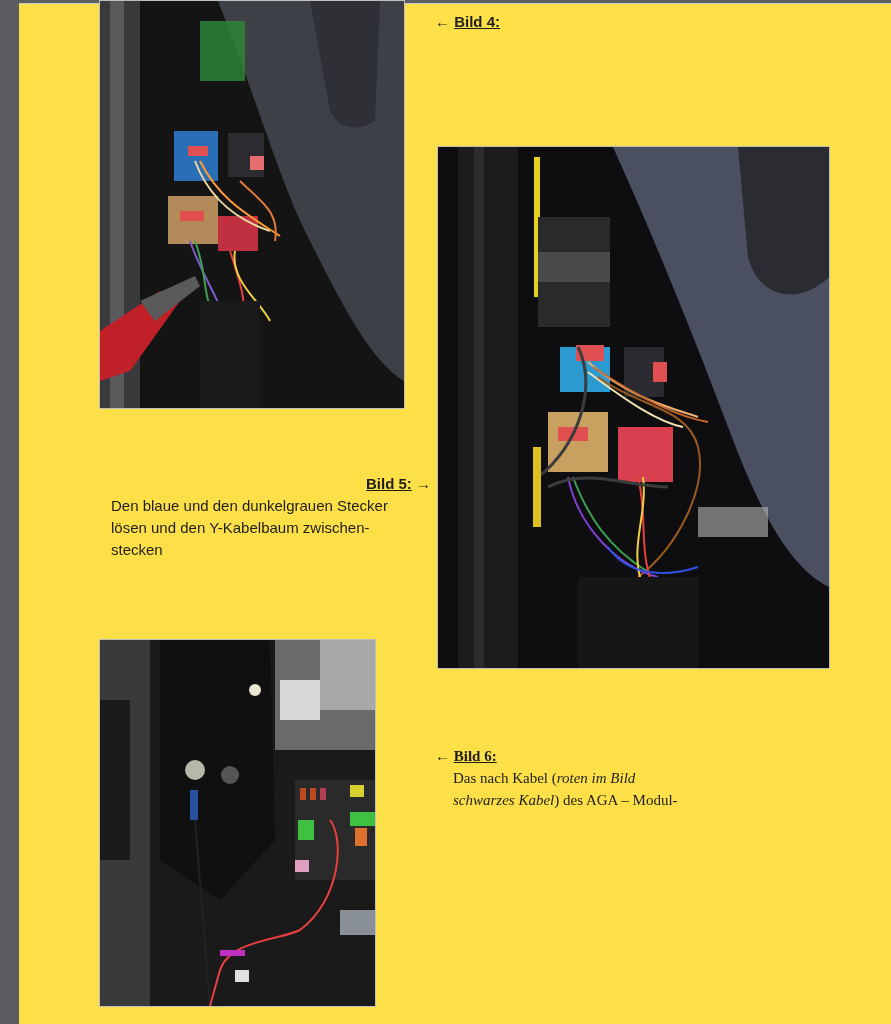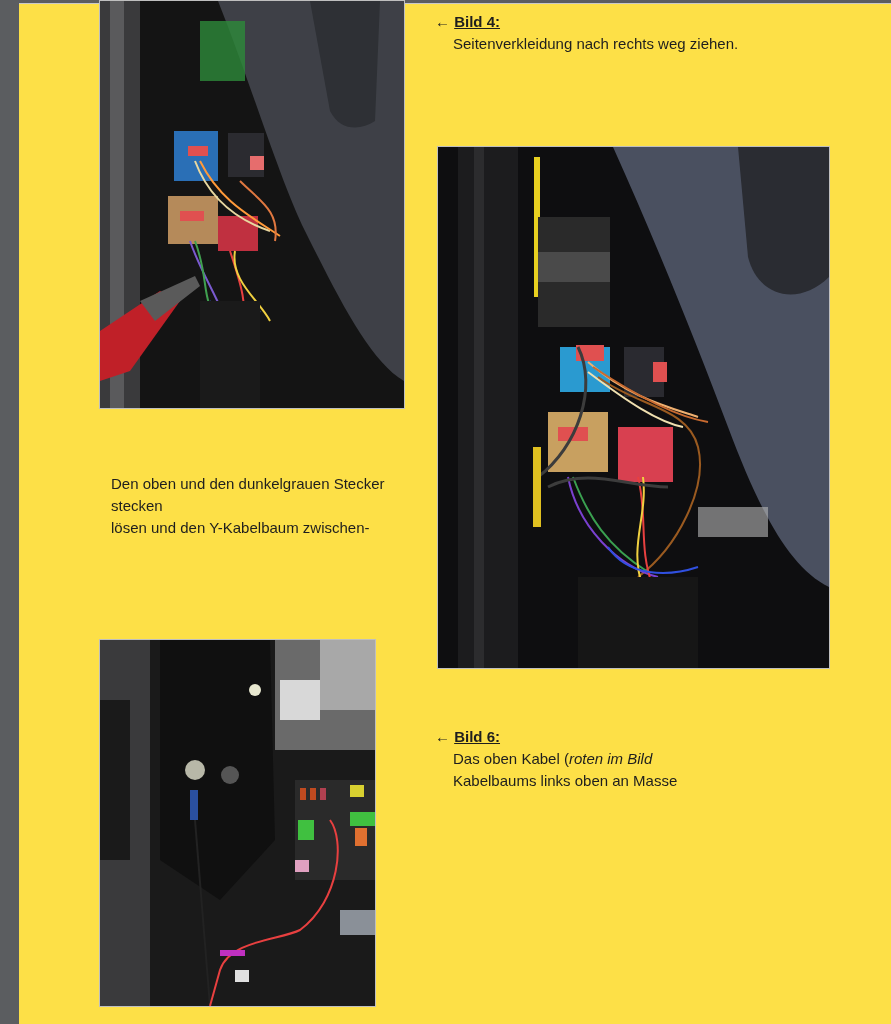--- a/index.html
+++ b/index.html
@@ -63,21 +63,20 @@
       <path d="M0 330 L60 290 L80 300 L30 370 L0 380 Z" fill="#c02028"></path>
       <path d="M40 300 L95 275 L100 285 L55 320 Z" fill="#5a5a5a"></path>
     </svg>
   </div>
 
   <div class="caption" style="left:416px; top:7px;">
     <span class="line">
       <span class="arrow">←</span>
       <span class="cap-title">Bild 4:</span>
     </span>
-    <span class="line" style="padding-left:18px;">Seitenverkleidung nach rechts weg ziehen.</span>
   </div>
 
   <div class="photo" style="left:419px; top:143px; width:391px; height:521px;">
     <svg viewBox="0 0 391 521" preserveAspectRatio="none">
       <rect width="391" height="521" fill="#0e0e10"></rect>
       <rect x="20" y="0" width="60" height="521" fill="#1c1c1e"></rect>
       <rect x="36" y="0" width="10" height="521" fill="#2c2c2e"></rect>
       <path d="M175 0 L391 0 L391 440 C350 420 320 360 290 280 C260 200 220 100 175 0 Z" fill="#4a5060"></path>
       <path d="M300 0 L391 0 L391 130 C360 160 320 150 310 110 Z" fill="#2a2c32"></path>
       <rect x="96" y="10" width="6" height="140" fill="#e8d020"></rect>
@@ -103,23 +102,27 @@
         <path d="M140 200 C160 240 140 300 100 330" stroke="#3c3c3c" stroke-width="3"></path>
         <path d="M170 400 C190 430 230 430 260 420" stroke="#3050e0"></path>
       </g>
       <rect x="95" y="300" width="8" height="80" fill="#e0c020"></rect>
       <rect x="260" y="360" width="70" height="30" fill="#b8b8b8" opacity="0.6"></rect>
       <rect x="140" y="430" width="120" height="91" fill="#161616"></rect>
     </svg>
   </div>
 
   <div class="caption" style="left:92px; top:469px; width:320px;">
-    <span class="line">Den oben und den dunkelgrauen Stecker</span>
+    <span class="line" style="text-align:right; padding-right:0;">
+      <span class="cap-title">Bild 5:</span>
+      <span class="arrow">→</span>
+    </span>
+    <span class="line">Den blaue und den dunkelgrauen Stecker</span>
+    <span class="line">lösen und den Y-Kabelbaum zwischen-</span>
     <span class="line">stecken</span>
-    <span class="line">lösen und den Y-Kabelbaum zwischen-</span>
   </div>
 
   <div class="photo" style="left:81px; top:636px; width:275px; height:366px;">
     <svg viewBox="0 0 275 366" preserveAspectRatio="none">
       <rect width="275" height="366" fill="#1a1a1a"></rect>
       <rect x="0" y="0" width="50" height="366" fill="#3a3a3c"></rect>
       <path d="M60 0 L170 0 L175 200 L120 260 L60 220 Z" fill="#101010"></path>
       <rect x="175" y="0" width="100" height="110" fill="#6a6a6a"></rect>
       <rect x="180" y="40" width="40" height="40" fill="#d8d8d8"></rect>
       <rect x="220" y="0" width="55" height="70" fill="#a8a8a8"></rect>
@@ -140,24 +143,26 @@
         <rect x="195" y="220" width="14" height="12" fill="#e0a0c0"></rect>
       </g>
       <path d="M230 180 C245 200 240 260 200 290 C180 300 130 300 120 330 L110 366" stroke="#e84040" stroke-width="2" fill="none"></path>
       <rect x="240" y="270" width="35" height="25" fill="#8a9098"></rect>
       <rect x="120" y="310" width="25" height="6" fill="#c030c0"></rect>
       <rect x="135" y="330" width="14" height="12" fill="#e0e0e0"></rect>
       <rect x="0" y="60" width="30" height="160" fill="#1a1a1a"></rect>
     </svg>
   </div>
 
-  <div class="caption" style="left:416px; top:722px;">
+  <div class="caption" style="left:416px; top:741px;font-family:Liberation Serif, serif;">
     <span class="line">
       <span class="arrow">←</span>
       <span class="cap-title">Bild 6:</span>
     </span>
     <span class="line" style="padding-left:18px;">
-      <span>Das oben Kabel (</span><em>roten im Bild</em>
+      <span>Das nach Kabel (</span><em>roten im Bild</em>
     </span>
-    <span class="line" style="padding-left:18px;">Kabelbaums links oben an Masse</span>
+    <span class="line" style="padding-left:18px;">
+      <em>schwarzes Kabel</em><span>) des AGA – Modul-</span>
+    </span>
   </div>
 
 </div>
 
 </body></html>

